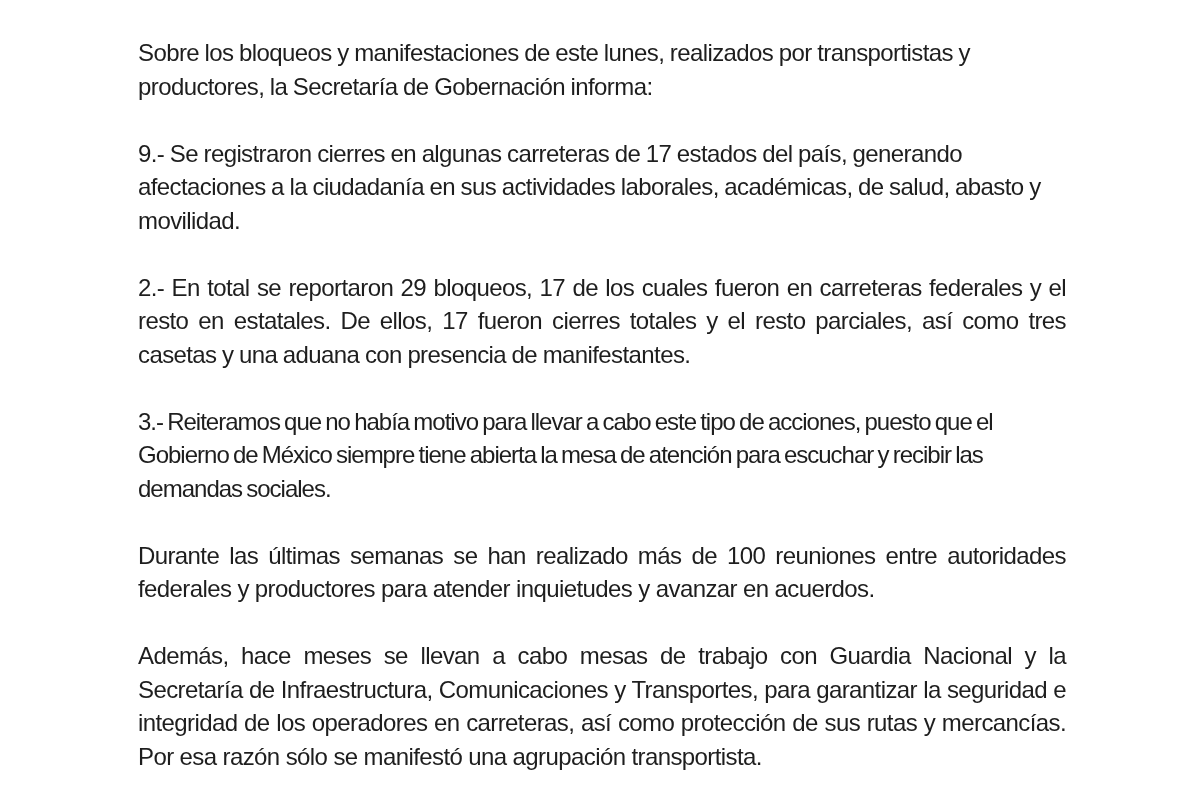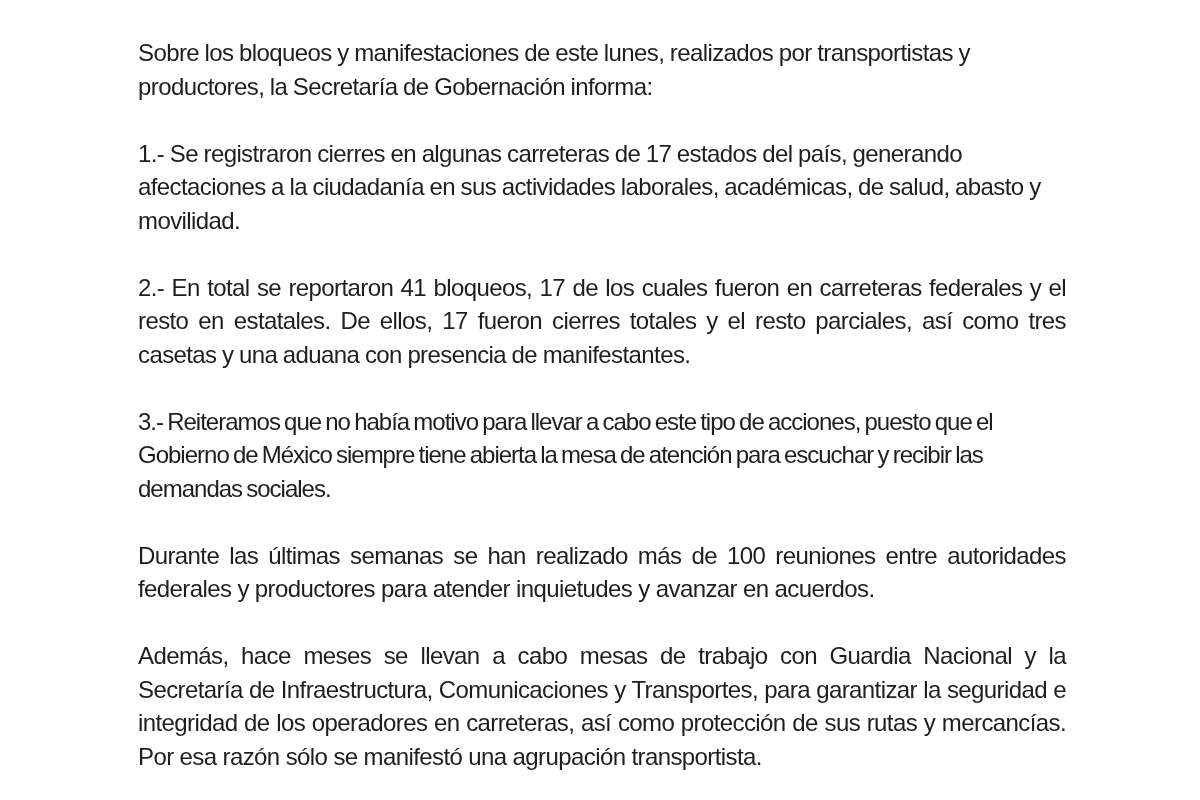--- a/index.html
+++ b/index.html
@@ -40,18 +40,18 @@
       letter-spacing: -1px;
       word-spacing: -1.5px;
       margin-top: 28px;
     }
   </style>
 </head>
 <body>
 
 <div class="page">
   <p class="para p-intro">Sobre los bloqueos y manifestaciones de este lunes, realizados por transportistas y productores, la Secretaría de Gobernación informa:</p>
-  <p class="para p-point1">1.- Se registraron cierres en algunas carreteras de 17 estados del país, generando afectaciones a la ciudadanía en sus actividades laborales, académicas, de salud, abasto y movilidad.</p>
-  <p class="para justify p-point2">2.- En total se reportaron 41 bloqueos, 17 de los cuales fueron en carreteras federales y el resto en estatales. De ellos, 17 fueron cierres totales y el resto parciales, así como tres casetas y una aduana con presencia de manifestantes.</p>
+  <p class="para p-point1">9.- Se registraron cierres en algunas carreteras de 17 estados del país, generando afectaciones a la ciudadanía en sus actividades laborales, académicas, de salud, abasto y movilidad.</p>
+  <p class="para justify p-point2">2.- En total se reportaron 29 bloqueos, 17 de los cuales fueron en carreteras federales y el resto en estatales. De ellos, 17 fueron cierres totales y el resto parciales, así como tres casetas y una aduana con presencia de manifestantes.</p>
   <p class="para p-point3 cond">3.- Reiteramos que no había motivo para llevar a cabo este tipo de acciones, puesto que el Gobierno de México siempre tiene abierta la mesa de atención para escuchar y recibir las demandas sociales.</p>
   <p class="para justify p-durante">Durante las últimas semanas se han realizado más de 100 reuniones entre autoridades federales y productores para atender inquietudes y avanzar en acuerdos.</p>
   <p class="para justify p-ademas">Además, hace meses se llevan a cabo mesas de trabajo con Guardia Nacional y la Secretaría de Infraestructura, Comunicaciones y Transportes, para garantizar la seguridad e integridad de los operadores en carreteras, así como protección de sus rutas y mercancías. Por esa razón sólo se manifestó una agrupación transportista.</p>
 </div>
 
 </body></html>

